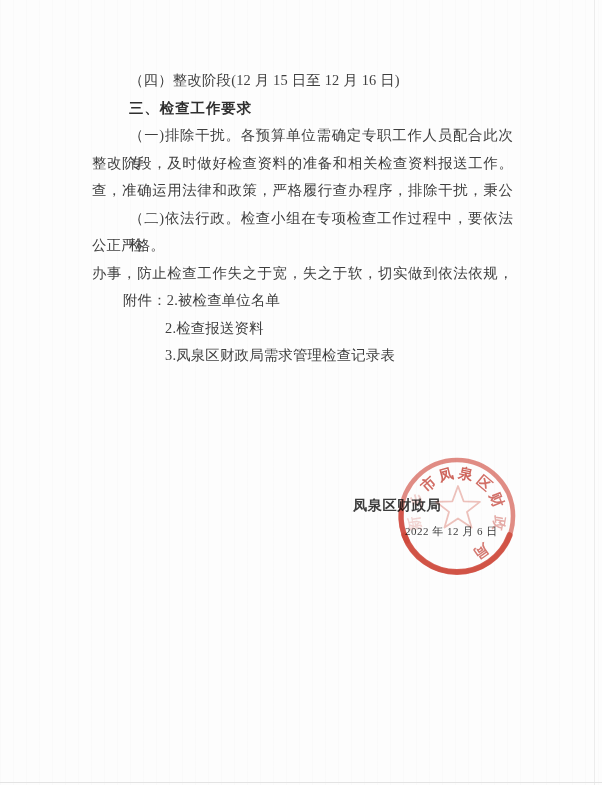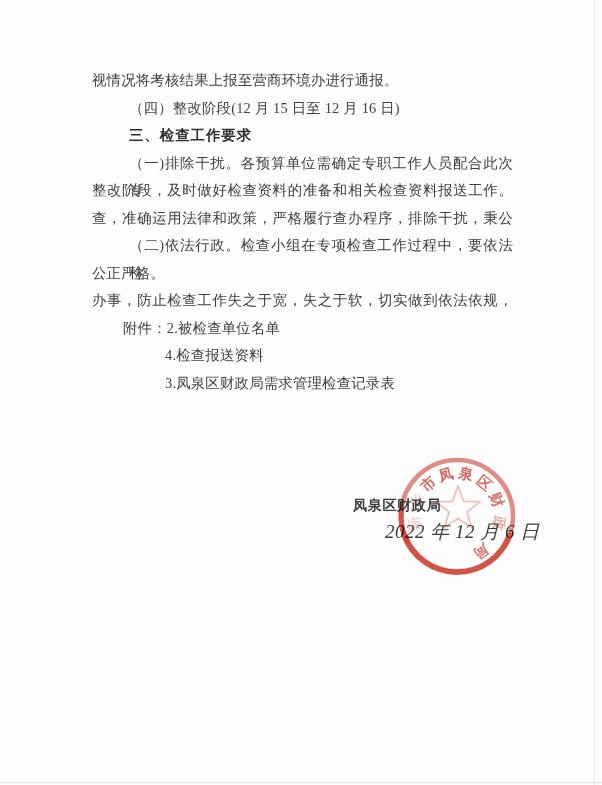--- a/index.html
+++ b/index.html
@@ -50,53 +50,52 @@
     font-weight:700;
     color:#2f2f2f;
     letter-spacing:1px;
   }
   .signature{
     position:absolute;left:353px;top:496px;
     color:#3c3c3c;font-size:14.2px;line-height:19px;
     letter-spacing:0.5px;white-space:nowrap;font-weight:bold;
   }
   .sign-date{
-    position:absolute;left:385px;top:522px;
-    color:#3c3c3c;font-size:19px;line-height:19px;
-    letter-spacing:0.5px;white-space:nowrap;font-style:italic;
+    position:absolute;left:405px;top:522px;
+    color:#3c3c3c;font-size:11px;line-height:19px;
+    letter-spacing:0.5px;white-space:nowrap;
   }
   .seal{
     position:absolute;left:392px;top:451px;width:130px;height:130px;
     pointer-events:none;
     opacity:0.96;
     mix-blend-mode:multiply;
   }
   .seal text{
     font-family:"Liberation Sans","DejaVu Sans",sans-serif;
     font-size:14.5px;
     font-weight:700;
   }
 </style>
 </head>
 <body>
 
 <div class="page">
 
   <div class="text-block">
-    <div class="line">视情况将考核结果上报至营商环境办进行通报。</div>
     <div class="line ind">（四）整改阶段(12 月 15 日至 12 月 16 日)</div>
     <div class="line ind heading">三、检查工作要求</div>
     <div class="line ind full">（一)排除干扰。各预算单位需确定专职工作人员配合此次专</div>
     <div class="line full">整改阶段，及时做好检查资料的准备和相关检查资料报送工作。</div>
     <div class="line full">查，准确运用法律和政策，严格履行查办程序，排除干扰，秉公</div>
     <div class="line ind full">（二)依法行政。检查小组在专项检查工作过程中，要依法检</div>
     <div class="line">公正严格。</div>
     <div class="line full">办事，防止检查工作失之于宽，失之于软，切实做到依法依规，</div>
     <div class="line attach-head">附件：2.被检查单位名单</div>
-    <div class="line attach-item">4.检查报送资料</div>
+    <div class="line attach-item">2.检查报送资料</div>
     <div class="line attach-item">3.凤泉区财政局需求管理检查记录表</div>
   </div>
 
   <div class="signature">凤泉区财政局</div>
   <div class="sign-date">2022 年 12 月 6 日</div>
 
   <svg class="seal" viewBox="-65 -65 130 130" xmlns="http://www.w3.org/2000/svg">
     <defs>
       <filter id="sealblur" x="-20%" y="-20%" width="140%" height="140%">
         <feGaussianBlur stdDeviation="0.45"></feGaussianBlur>

